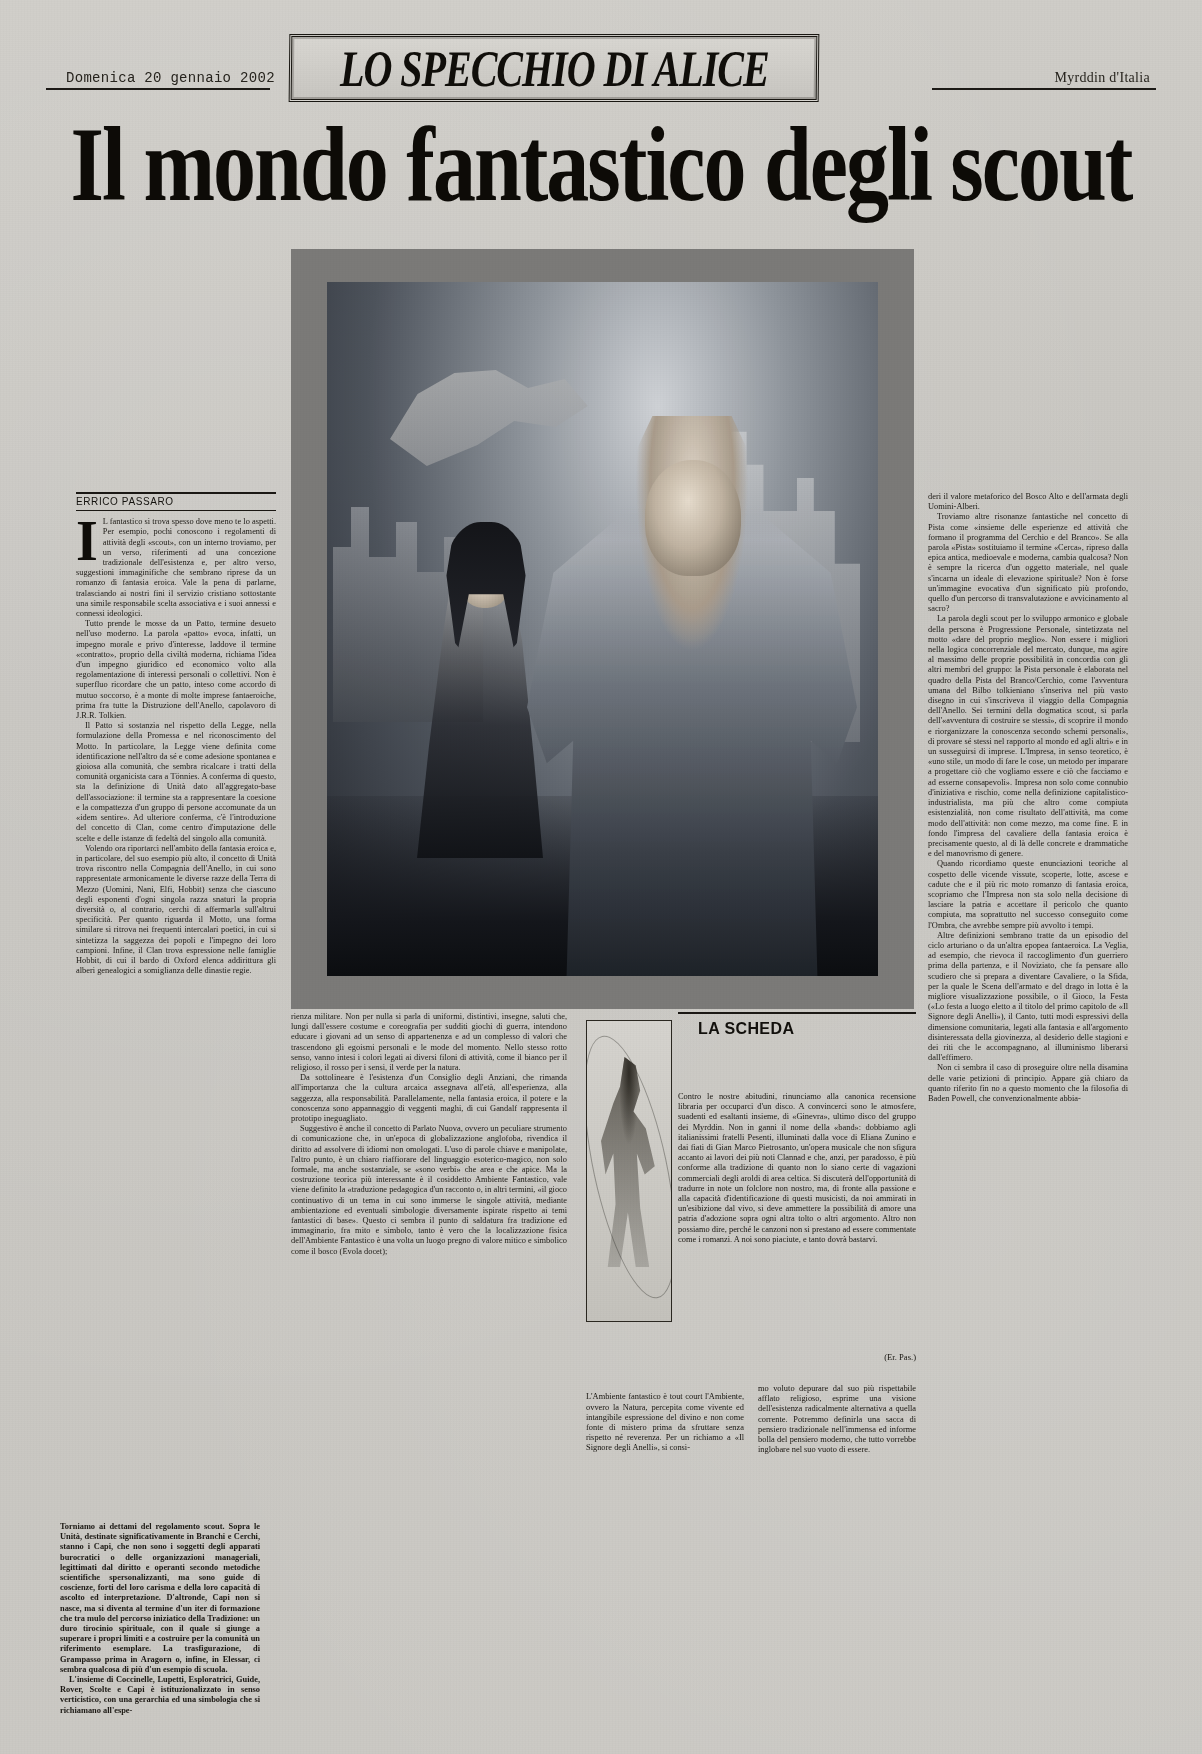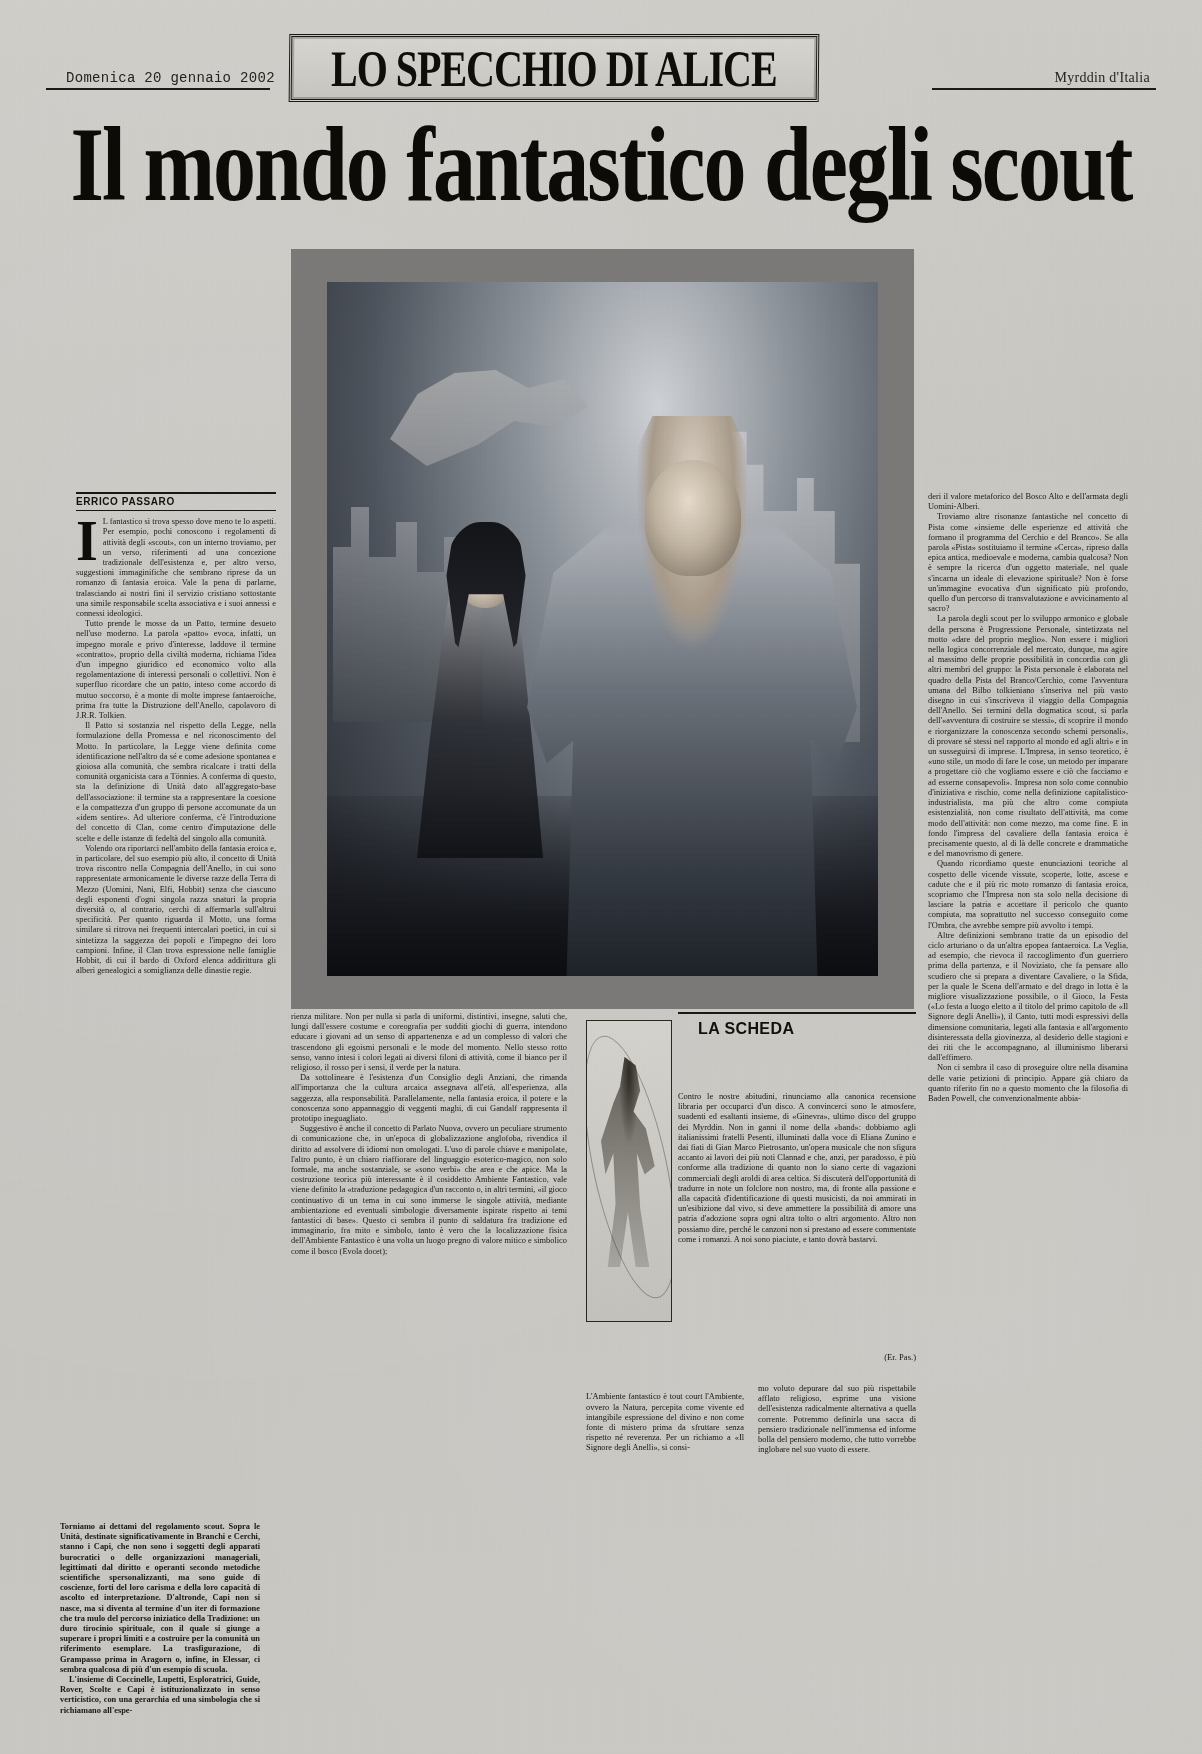--- a/index.html
+++ b/index.html
@@ -75,20 +75,21 @@
     top: 0px;
     width: 524px;
     height: 62px;
     border: 3px double #191712;
     box-shadow: inset 0 0 0 2px rgba(40,36,30,0.25);
     background: linear-gradient(180deg, #d8d6d1, #c8c6c1);
     display: flex;
     align-items: center;
     justify-content: center;
     transform: skewX(-0.6deg);
+    font-style: italic;
   }
   .logo-text {
     font-family: "Liberation Serif", serif;
     font-weight: bold;
     font-size: 40px;
     letter-spacing: -1px;
     color: #100e0a;
     white-space: nowrap;
     text-transform: uppercase;
     transform: scaleY(1.28) skewX(0.6deg);
@@ -231,21 +232,21 @@
     text-align: justify;
     color: #1b1813;
     column-gap: 0;
     hyphens: auto;
   }
   .col p { margin: 0 0 0 0; text-indent: 9px; }
   .col p.first { text-indent: 0; }
 
   .byline {
     font-family: "Liberation Sans", sans-serif;
-    font-weight: bold;
+    font-weight: normal;
     font-size: 10px;
     letter-spacing: 0.6px;
     color: #14120e;
     border-top: 2px solid #1a1713;
     border-bottom: 1px solid #1a1713;
     padding: 3px 0 3px 0;
     margin-bottom: 6px;
     text-align: left;
   }
   .dropcap {

